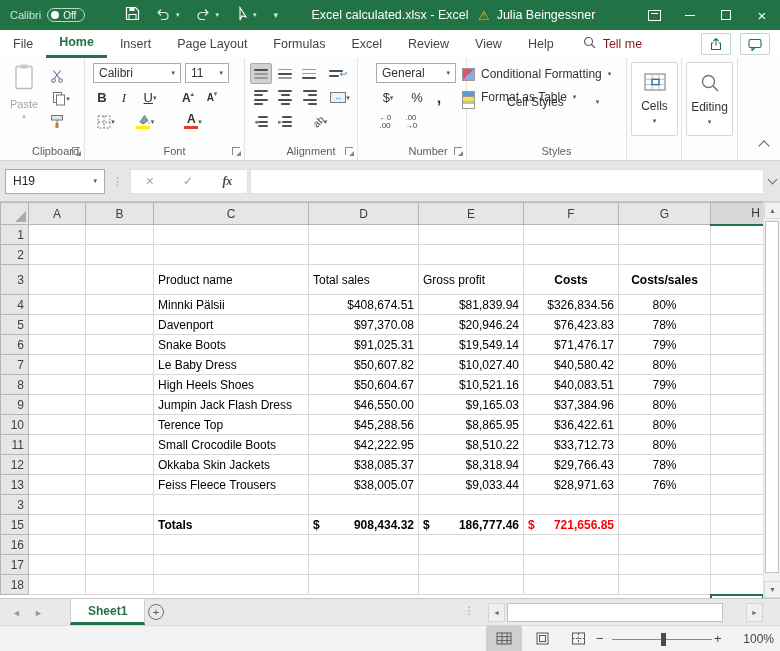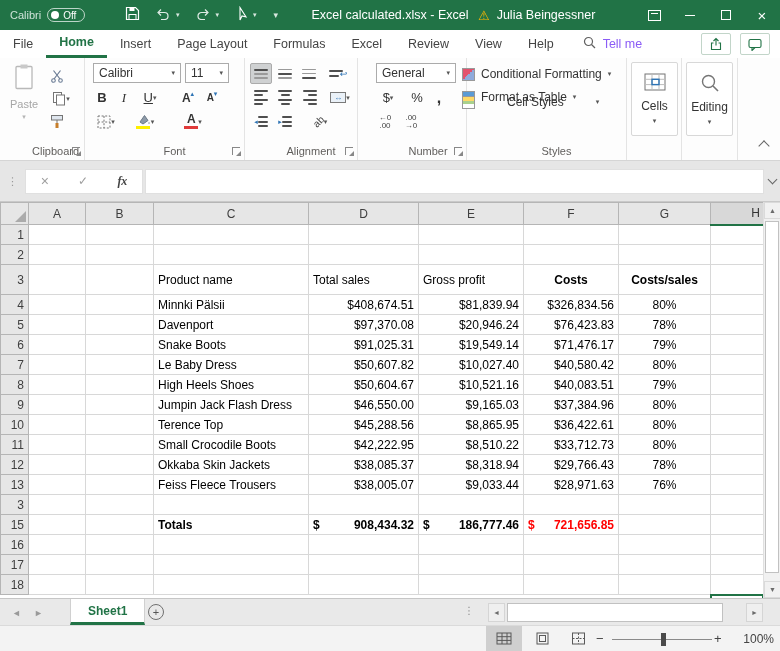--- a/index.html
+++ b/index.html
@@ -22,21 +22,21 @@
   .minline{display:block;width:10px;border-top:1px solid #fff;}
   .maxbox{display:block;width:10px;height:10px;border:1px solid #fff;}
   .closex{font-size:15px;line-height:1;}
   .rdo{display:block;width:13px;height:11px;border:1px solid #fff;position:relative;}
   .rdo:after{content:"";position:absolute;left:2px;right:2px;top:2px;border-top:1px solid #fff;}
 
   
   .tabstrip{position:absolute;top:30px;left:0;right:0;height:28px;background:#fff;display:flex;font-size:12.5px;color:#444;}
   .tab{padding:0 13px;line-height:28px;}
   .tab.active{color:#217346;font-weight:bold;border-bottom:3px solid #217346;line-height:25px;}
-  .tellme{display:flex;align-items:center;gap:7px;margin-left:16px;color:#8b5cf6;}
+  .tellme{display:flex;align-items:center;gap:7px;margin-left:16px;color:#7f1d1d;}
   .tabbtns{position:absolute;right:10px;top:3px;display:flex;gap:9px;}
   .obtn{width:30px;height:22px;border:1px solid #c2d5c9;border-radius:2px;display:flex;align-items:center;justify-content:center;background:#fff;}
 
   
   .ribbon{position:absolute;top:58px;left:0;right:0;height:103px;background:#FDFDFD;border-bottom:1px solid #D5D5D5;}
   .grp{position:absolute;top:0;height:102px;border-right:1px solid #E4E4E4;}
   .glabel{position:absolute;bottom:3px;left:0;right:12px;text-align:center;font-size:11px;color:#605E5C;margin-left:32px;}
   .dlg{position:absolute;right:4px;bottom:5px;width:8px;height:8px;border-top:1px solid #888;border-left:1px solid #888;}
   .dlg:after{content:"";position:absolute;right:-1px;bottom:-1px;border-style:solid;border-width:0 0 5px 5px;border-color:transparent transparent #888 transparent;}
   .mini{position:absolute;width:22px;height:21px;display:flex;align-items:center;justify-content:center;border-radius:2px;}
@@ -438,20 +438,24 @@
             </svg></span>
         <span>Editing</span>
         <span class="dd">▾</span>
       </div>
     </div>
 
     <span class="collapse"></span>
   </div>
 
   <div class="frow">
+    <div class="namebox">
+      <span>H19</span>
+      <span class="dd">▾</span>
+    </div>
     <span class="vdots">⋮</span>
     <div class="fxbox">
       <span style="font-size:14px;">×</span>
       <span>✓</span>
       <span class="fxsym">fx</span>
     </div>
     <div class="finput"></div>
     <div class="fchev">
         <span class="chev"></span>
       </div>

